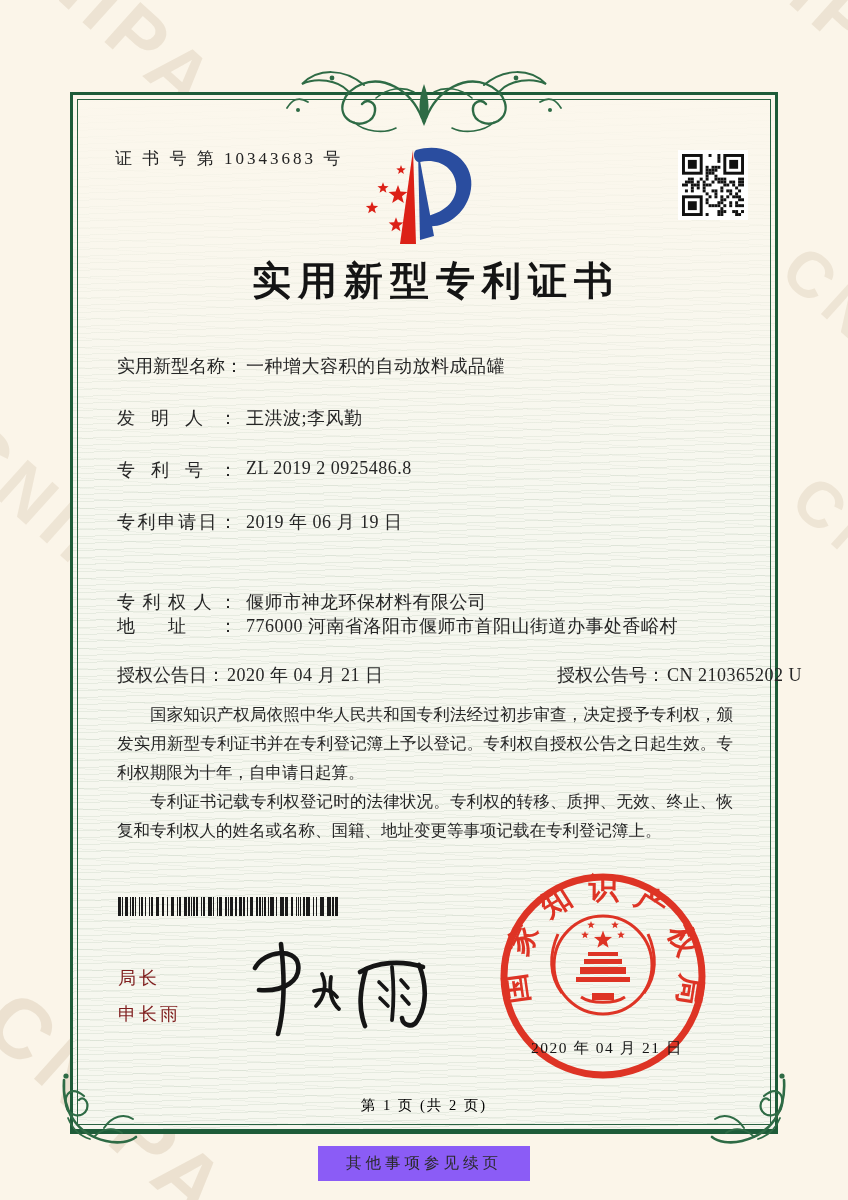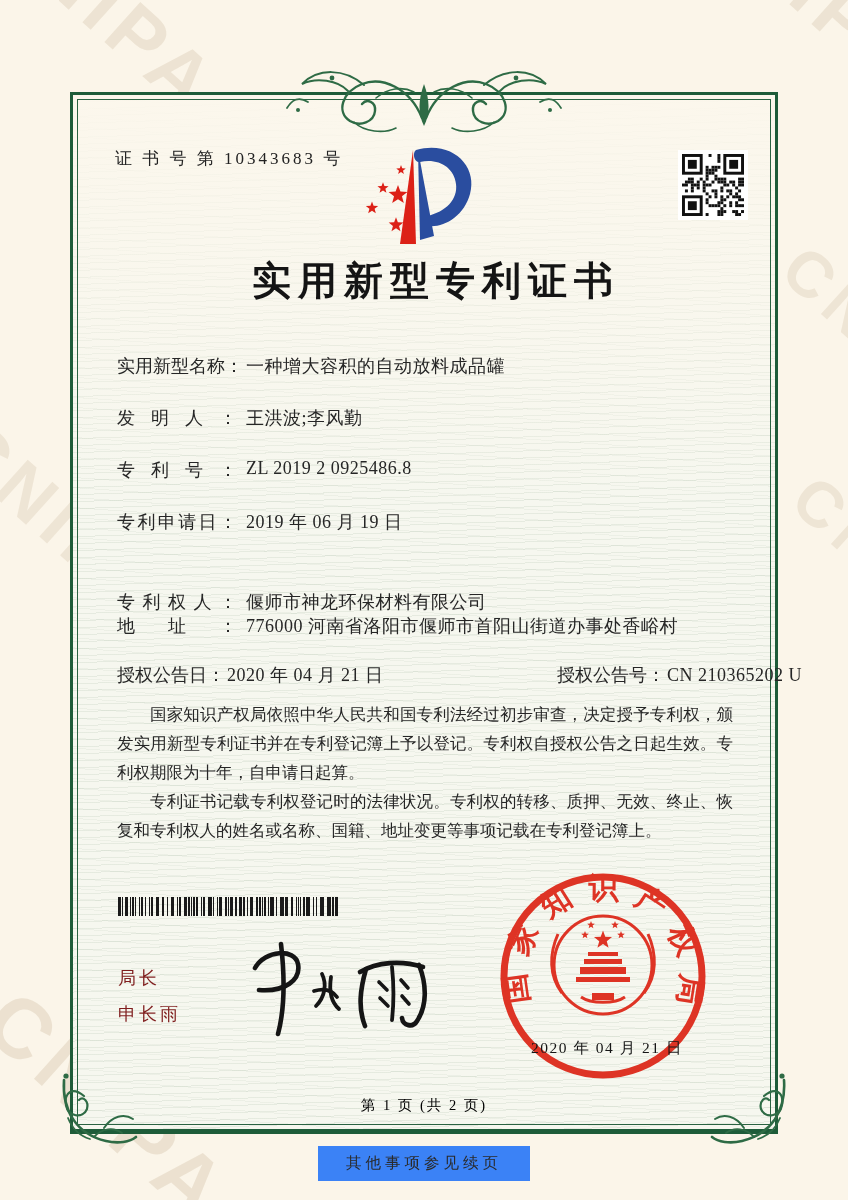--- a/index.html
+++ b/index.html
@@ -65,21 +65,21 @@
     color:#151515;white-space:nowrap;z-index:6;
   }
   .page-footer{
     position:absolute;left:70px;top:1096px;width:708px;text-align:center;
     font-size:14.5px;letter-spacing:2px;color:#000000;
   }
   .cont-note{
     position:absolute;left:0;top:1146px;width:848px;text-align:center;
   }
   .cont-note span{
-    display:inline-block;background:#3b82f6;padding:7px 28px;font-size:15.5px;
+    display:inline-block;background:#8b5cf6;padding:7px 28px;font-size:15.5px;
     letter-spacing:4px;color:#2a2a2a;
   }
 </style>
 </head>
 <body>
 
 <div class="page">
 
   <span class="wm" style="left:-35px;top:-40px;font-size:78px;opacity:.20;">CNIPA</span>
   <span class="wm" style="left:672px;top:-58px;font-size:78px;opacity:.20;">CNIPA</span>

